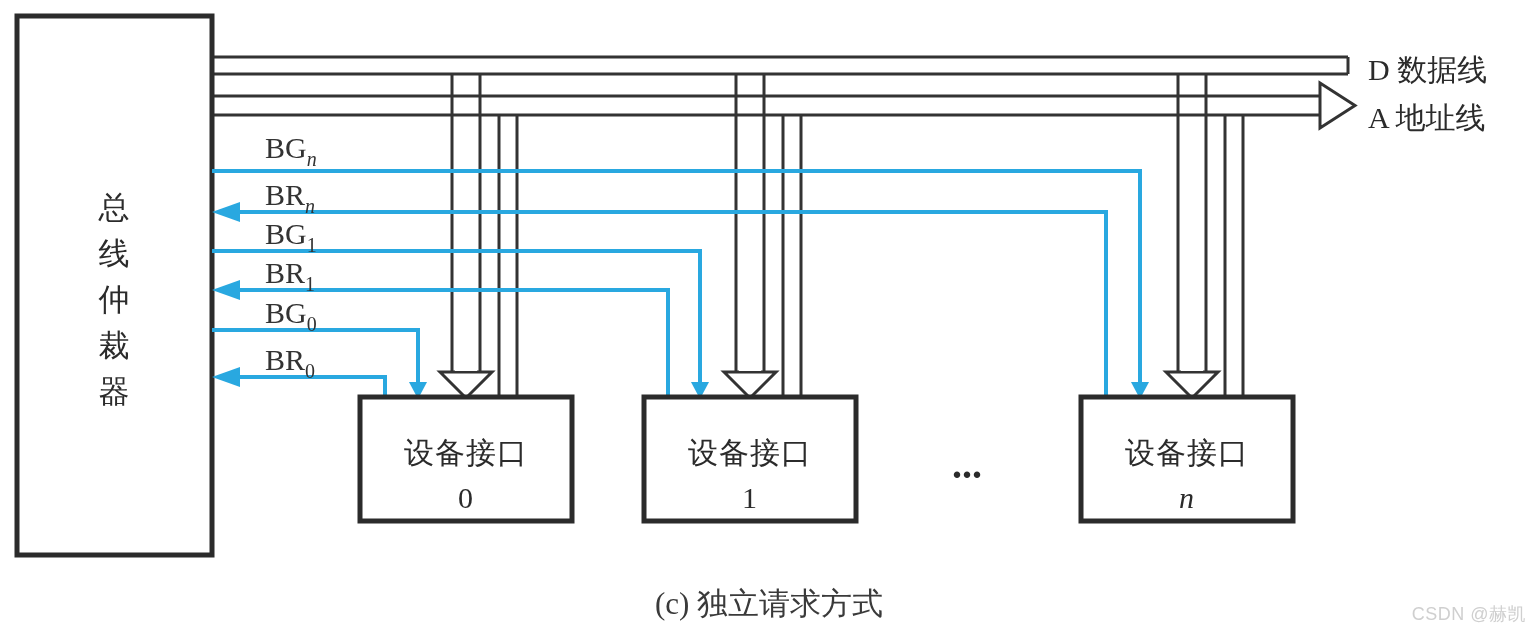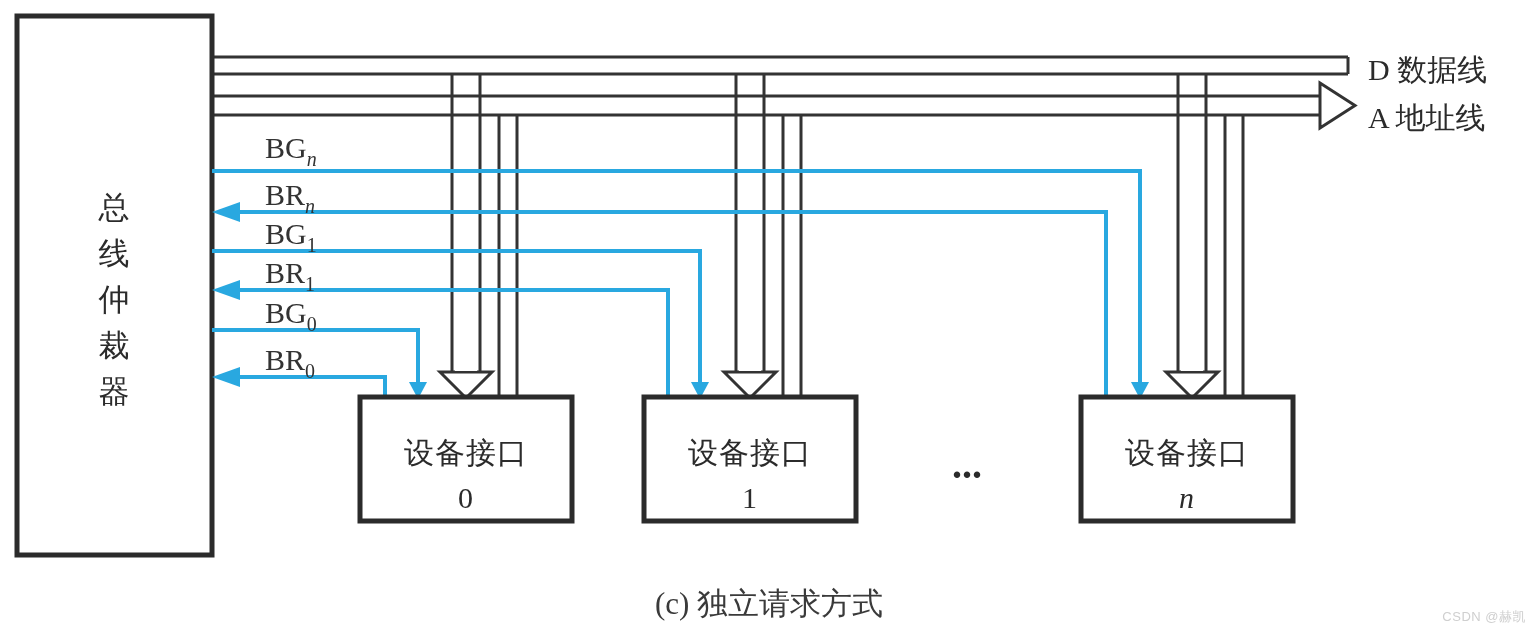--- a/index.html
+++ b/index.html
@@ -63,21 +63,21 @@
   .dots {
     font-size: 40px;
     fill: #2b2b2b;
     font-weight: bold;
   }
   .watermark {
     position: absolute;
     right: 12px;
     bottom: 6px;
     font-family: "Liberation Sans", sans-serif;
-    font-size: 13px;
+    font-size: 18px;
     color: #cfcfcf;
     letter-spacing: 0.5px;
     user-select: none;
   }
 </style>
 </head>
 <body>
 
 <div id="root">
 

